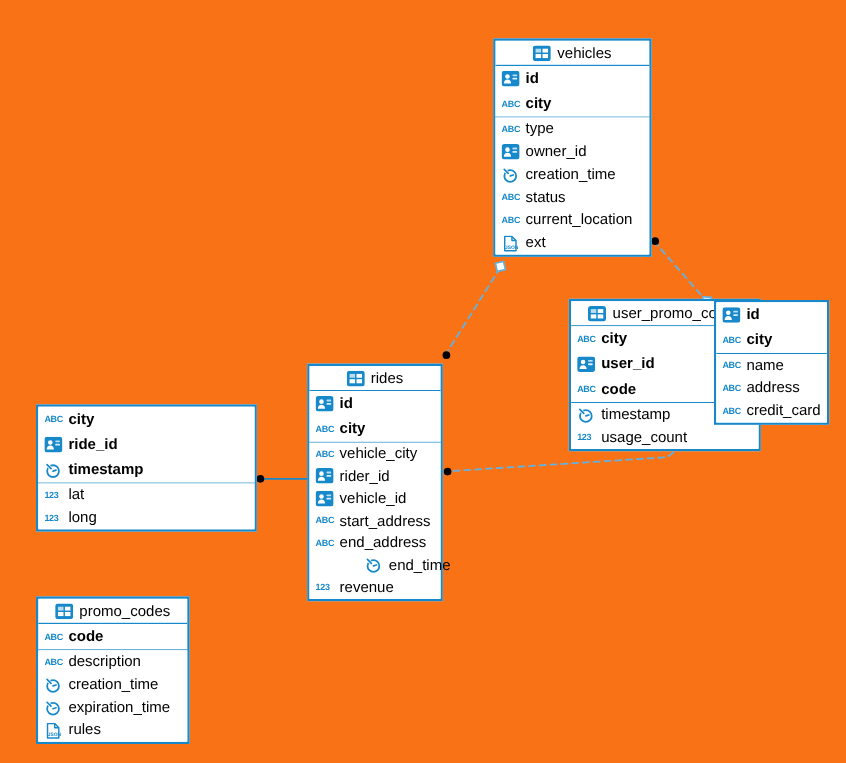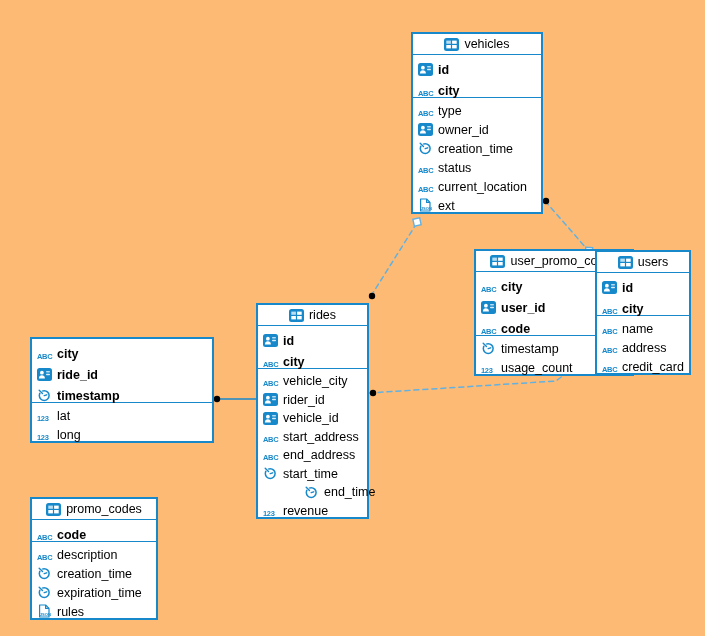--- a/index.html
+++ b/index.html
@@ -14,35 +14,35 @@
     box-sizing:border-box;color:var(--text);
   }
   .thead{
     height:20px;border-bottom:1.5px solid var(--blue);
     display:flex;align-items:center;justify-content:center;gap:5px;
     font-size:12.5px;white-space:nowrap;background:#fff;
   }
   .sec{background:#fff;}
   .pksec{border-bottom:1.5px solid var(--blue);}
   .row{
-    height:19px;display:flex;align-items:flex-end;gap:4px;
+    height:19px;display:flex;align-items:center;gap:4px;
     padding:0 4px 0 5px;font-size:12.5px;white-space:nowrap;background:#fff;
   }
   .pksec .row{height:21px;font-weight:700;}
   .ficon{width:16px;min-width:16px;display:flex;align-items:center;justify-content:flex-start;}
   .txticon{
     font-style:normal;font-weight:800;font-size:7.5px;letter-spacing:-0.3px;
     color:var(--blue);line-height:1;font-family:"Liberation Sans",sans-serif;
   }
   .flabel{line-height:1;}
 </style>
 </head>
 <body>
 
-<div class="canvas" id="canvas" style="--blue: #1789ca; --dash: #63b1e0; --text: #000000; background: #fdba74;">
+<div class="canvas" id="canvas" style="--blue: #1789ca; --dash: #63b1e0; --text: #000000; background: #f97316;">
   <svg class="edges" id="edges" width="705" height="636" viewBox="0 0 705 636" xmlns="http://www.w3.org/2000/svg">
       <polyline points="213,399 256,399" fill="none" stroke="#1789ca" stroke-width="1.5" stroke-linecap="round"></polyline>
       <circle cx="217" cy="399" r="3.2" fill="#000000"></circle>
       <polyline points="554,313 595,313" fill="none" stroke="#1789ca" stroke-width="1.5" stroke-linecap="round"></polyline>
       <circle cx="558" cy="313" r="3.2" fill="#000000"></circle>
       <polyline points="369,393 556,381 585,359" fill="none" stroke="#63b1e0" stroke-width="1.5" stroke-dasharray="5 4" stroke-linecap="round"></polyline>
       <path d="M4.9 0 L0 4.9 L-4.9 0 L0 -4.9 Z" transform="translate(588,357) rotate(-37.2)" fill="#ffffff" stroke="#63b1e0" stroke-width="1.4"></path>
       <circle cx="373" cy="393" r="3.2" fill="#000000"></circle>
       <polyline points="371,296 415,226" fill="none" stroke="#63b1e0" stroke-width="1.5" stroke-dasharray="5 4" stroke-linecap="round"></polyline>
       <path d="M4.9 0 L0 4.9 L-4.9 0 L0 -4.9 Z" transform="translate(417,222) rotate(-57.8)" fill="#ffffff" stroke="#63b1e0" stroke-width="1.4"></path>
@@ -192,32 +192,20 @@
           </div>
           <div class="row" style="height: 19px;">
             <span class="ficon">
               <i class="txticon">123</i>
             </span>
             <span class="flabel">usage_count</span>
           </div>
         </div>
       </div>
       <div class="table" style="left: 595px; top: 250px; width: 96px;">
-        <div class="thead">
-          <span class="ficon" style="width:15px;min-width:15px">
-            <svg width="15" height="13" viewBox="0 0 15 13">
-              <rect width="15" height="13" rx="2.5" fill="var(--blue)"></rect>
-              <rect x="2.3" y="2.6" width="4.6" height="3.2" fill="#b9ddf1"></rect>
-              <rect x="8.1" y="2.6" width="4.6" height="3.2" fill="#fff"></rect>
-              <rect x="2.3" y="7" width="4.6" height="3.4" fill="#fff"></rect>
-              <rect x="8.1" y="7" width="4.6" height="3.4" fill="#fff"></rect>
-            </svg>
-          </span>
-          <span class="tname">users</span>
-        </div>
         <div class="sec pksec">
           <div class="row">
             <span class="ficon">
               <svg width="15" height="13" viewBox="0 0 15 13">
                 <rect width="15" height="13" rx="2.5" fill="var(--blue)"></rect>
                 <circle cx="4.9" cy="4.7" r="1.9" fill="#fff"></circle>
                 <path d="M1.9 10.6 C1.9 8.4 3.2 7.3 4.9 7.3 C6.6 7.3 7.9 8.4 7.9 10.6 Z" fill="#fff"></path>
                 <rect x="9" y="3" width="4" height="1.5" rx="0.7" fill="#b9ddf1"></rect>
                 <rect x="9" y="5.8" width="4" height="1.5" rx="0.7" fill="#fff" opacity="0.85"></rect>
               </svg>
@@ -321,31 +309,20 @@
               <i class="txticon">ABC</i>
             </span>
             <span class="flabel">start_address</span>
           </div>
           <div class="row" style="height: 18.5px;">
             <span class="ficon">
               <i class="txticon">ABC</i>
             </span>
             <span class="flabel">end_address</span>
           </div>
-          <div class="row" style="height: 18.5px;">
-            <span class="ficon">
-              <svg width="14" height="14" viewBox="0 0 14 14">
-                <circle cx="7.2" cy="7.6" r="4.9" fill="none" stroke="var(--blue)" stroke-width="1.5"></circle>
-                <path d="M1.8 1.8 L4.6 4.6" stroke="#fff" stroke-width="2.8"></path>
-                <path d="M2.2 2.2 L5.5 5.5" stroke="var(--blue)" stroke-width="1.4" stroke-linecap="round"></path>
-                <path d="M7.2 7.6 L9.7 6.8" stroke="var(--blue)" stroke-width="1.4" stroke-linecap="round"></path>
-              </svg>
-            </span>
-            <span class="flabel">start_time</span>
-          </div>
           <div class="row" style="height: 18.5px; padding-left: 46px;">
             <span class="ficon">
               <svg width="14" height="14" viewBox="0 0 14 14">
                 <circle cx="7.2" cy="7.6" r="4.9" fill="none" stroke="var(--blue)" stroke-width="1.5"></circle>
                 <path d="M1.8 1.8 L4.6 4.6" stroke="#fff" stroke-width="2.8"></path>
                 <path d="M2.2 2.2 L5.5 5.5" stroke="var(--blue)" stroke-width="1.4" stroke-linecap="round"></path>
                 <path d="M7.2 7.6 L9.7 6.8" stroke="var(--blue)" stroke-width="1.4" stroke-linecap="round"></path>
               </svg>
             </span>
             <span class="flabel">end_time</span>

